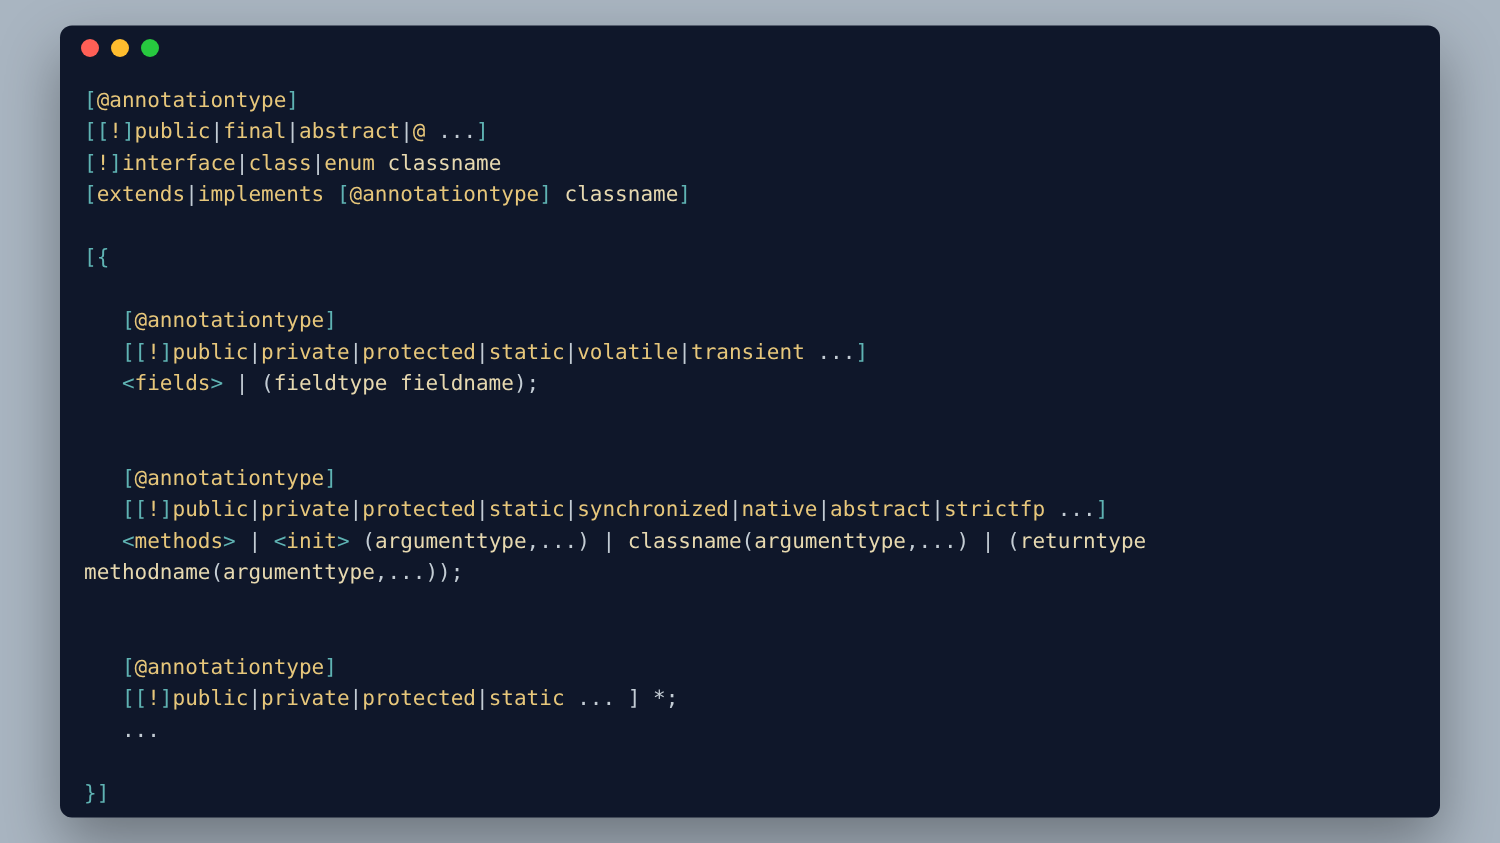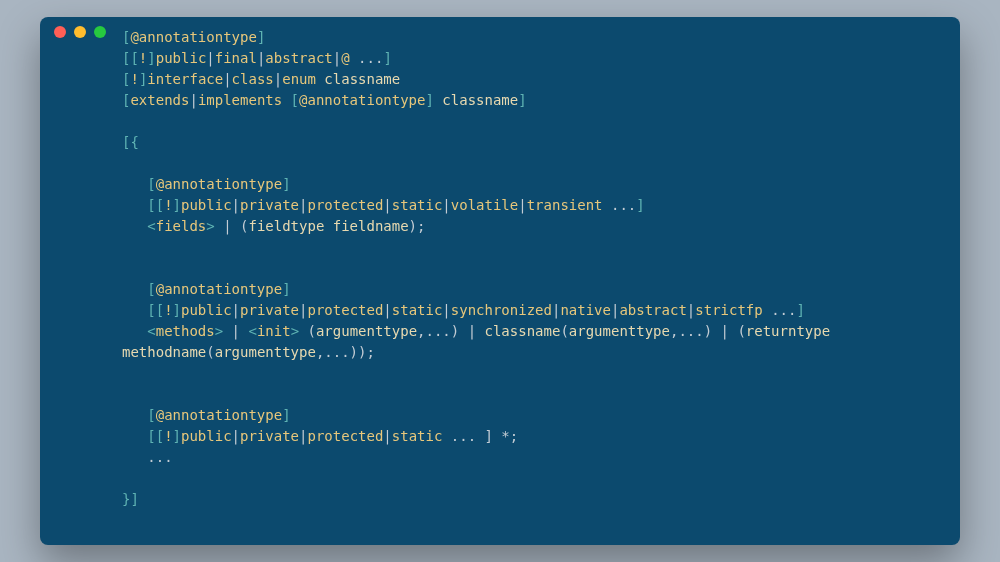--- a/index.html
+++ b/index.html
@@ -7,26 +7,26 @@
   body {
     background: #a9b5c1;
     display: flex;
     align-items: center;
     justify-content: center;
     font-family: "SF Mono", "Consolas", "Menlo", "DejaVu Sans Mono", monospace;
   }
   .window {
     width: 920px;
     height: 528px;
-    background: #0c4a6e;
+    background: #0f172a;
     border-radius: 8px;
     box-shadow: 0 18px 40px rgba(0,0,0,0.35);
     overflow: hidden;
     display: flex;
-    flex-direction: row;
+    flex-direction: column;
   }
   .titlebar {
     height: 30px;
     display: flex;
     align-items: center;
     padding-left: 14px;
     gap: 8px;
   }
   .tl-btn {
     width: 12px;

